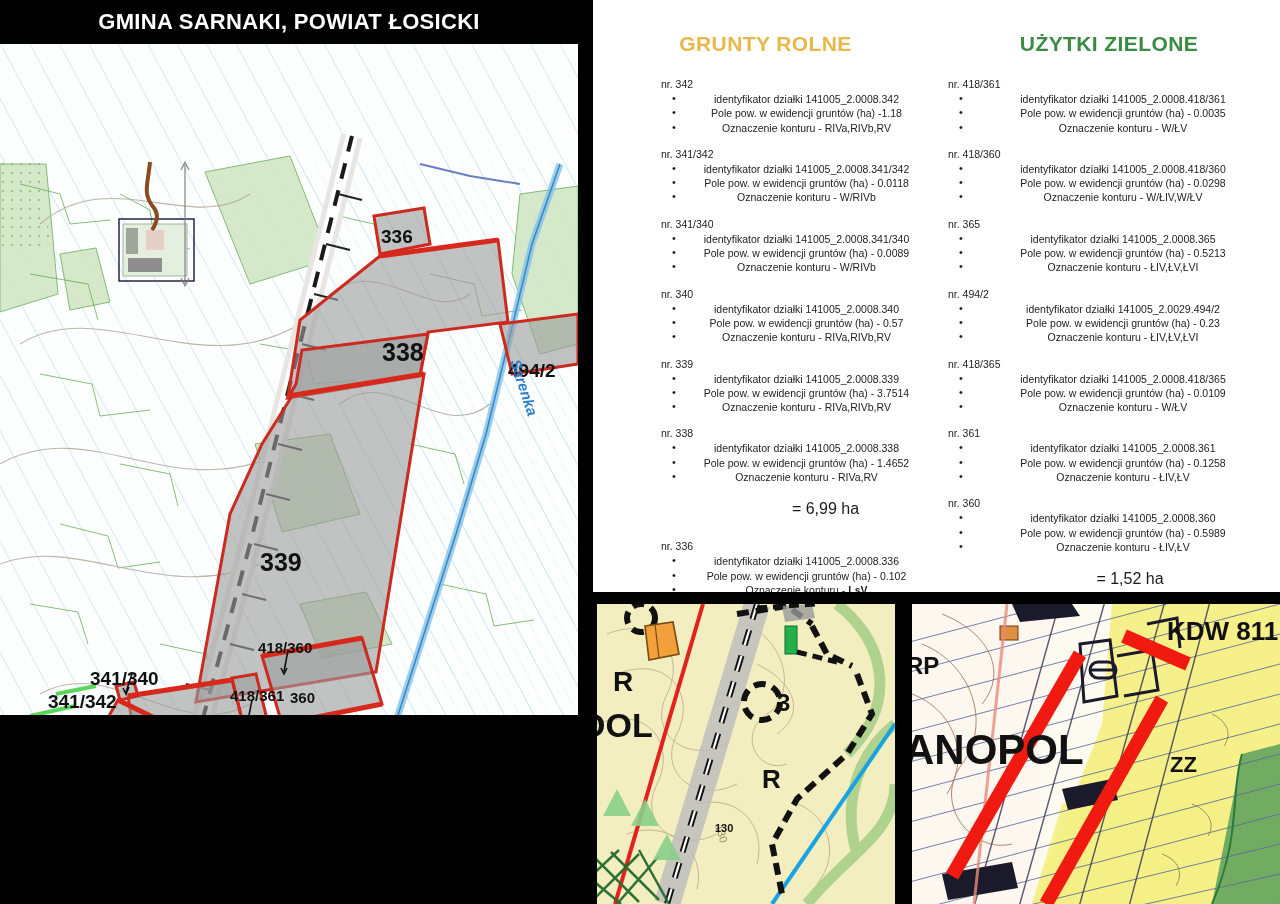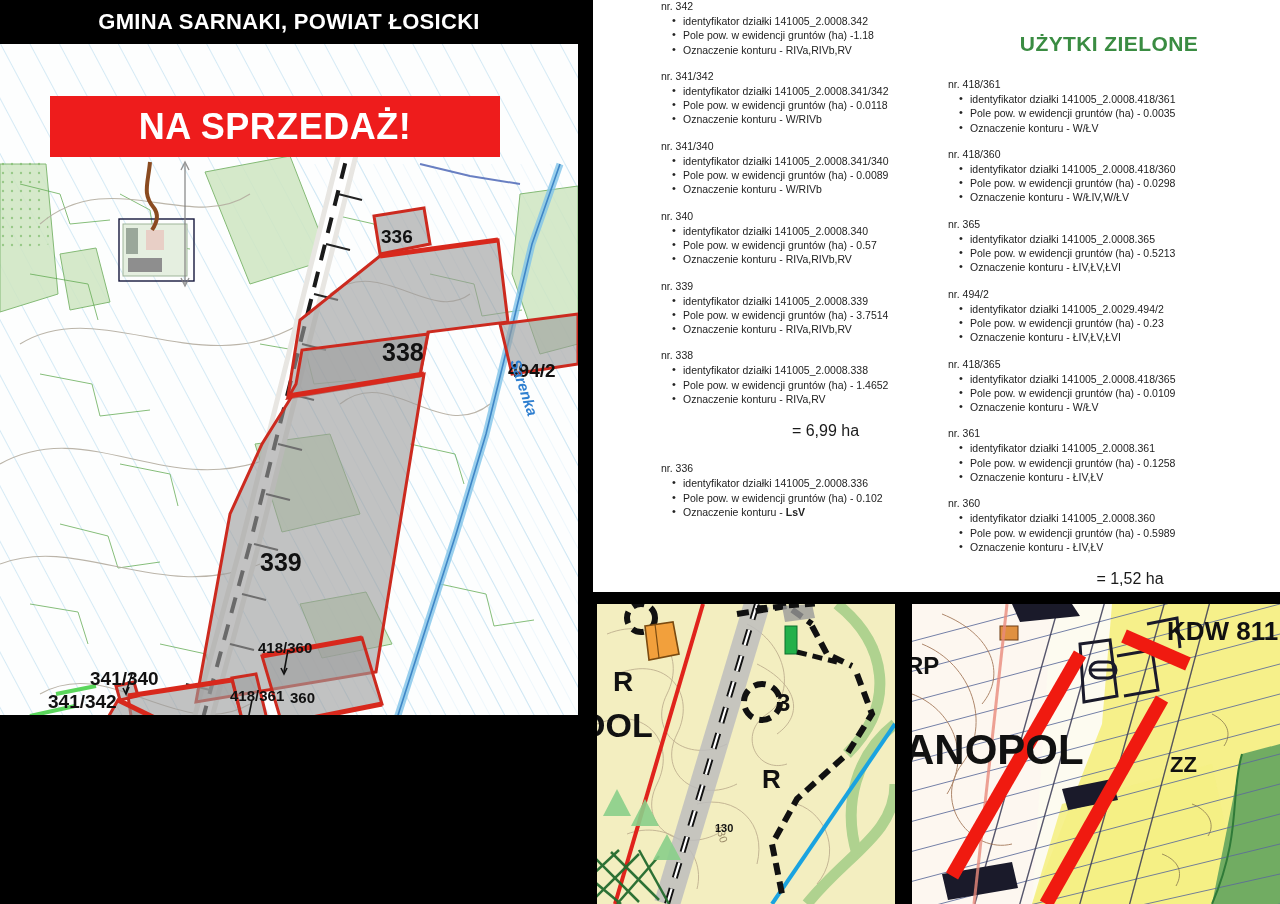--- a/index.html
+++ b/index.html
@@ -31,21 +31,21 @@
   .plabel.river{color:#2f7fd0;font-size:15px;font-style:italic;font-weight:bold;}
 
   
   #info-panel{position:absolute;left:593px;top:0;width:687px;height:592px;background:#fff;overflow:hidden;}
   .col-head{font-size:21px;font-weight:bold;letter-spacing:.4px;text-align:center;}
   #col-left{position:absolute;left:0px;top:0;width:345px;height:592px;}
   #col-right{position:absolute;left:345px;top:0;width:342px;height:592px;}
   .head-wrap{margin-top:32px;margin-bottom:22px;}
   .entry{margin:0 0 13px 0;}
   .entry .nr{font-size:10.5px;color:#222;margin:0 0 2px 0;}
-  .entry ul{margin:0;padding-left:22px;list-style:none;}
+  .entry ul{margin:0;padding-left:22px;list-style:none;text-align:center;}
   .entry li{font-size:10.5px;color:#222;line-height:14.3px;position:relative;padding-left:0px;}
   .entry li:before{content:"•";position:absolute;left:-11px;top:-1px;font-size:11px;color:#222;}
   .entry li b{font-weight:bold;}
   .sum{font-size:16px;color:#1a1a1a;text-align:center;margin-top:16px;margin-bottom:8px;}
   #col-left .inner{padding-left:68px;padding-right:8px;}
   #col-right .inner{padding-left:10px;padding-right:4px;}
   #col-left .sum{margin-left:60px;}
   #col-right .sum{margin-left:36px;}
   .entry.indent-lsv{margin-top:22px;}
 
@@ -240,23 +240,20 @@
         </g>
         <g stroke="#7a7a7a" stroke-width="1.4" fill="none" opacity=".8">
           <line x1="185" y1="120" x2="185" y2="240"></line>
           <path d="M181,126 L185,118 L189,126"></path>
           <path d="M181,234 L185,242 L189,234"></path>
         </g>
 
         <text x="72" y="690" font-family="Liberation Sans" font-size="15" fill="#b8b2a6" transform="rotate(60 72 690)" font-weight="bold">3.0</text>
       </svg>
 
-      <div id="sale-banner">
-        <span>NA SPRZEDAŻ!</span>
-      </div>
 
       <div id="mpzp-badge">
         <span>MPZP</span>
       </div>
 
       <div id="map-labels">
           <div class="plabel mid" style="left: 381px; top: 182px;">336</div>
           <div class="plabel big" style="left: 382px; top: 294px;">338</div>
           <div class="plabel mid" style="left: 508px; top: 288px; margin-top: 28px;">494/2</div>
           <div class="plabel big" style="left: 260px; top: 504px;">339</div>
@@ -270,20 +267,23 @@
           <div class="plabel big" style="left: 155px; top: 710px;">340</div>
           <div class="plabel big" style="left: 82px; top: 755px;">342</div>
           <div class="plabel mid" style="left: 178px; top: 755px;">418/365</div>
           <div class="plabel big" style="left: 165px; top: 805px;">365</div>
         </div>
     </div>
   </div>
 
   <div id="info-panel">
     <div id="col-left">
+      <div class="head-wrap">
+        <div class="col-head" id="head-left" style="color: rgb(232, 184, 75);">GRUNTY ROLNE</div>
+      </div>
       <div class="inner" id="list-left">
           <div class="entry">
             <div class="nr">nr. 342</div>
             <ul>
               <li>identyfikator działki 141005_2.0008.342</li>
               <li>Pole pow. w ewidencji gruntów (ha) -1.18</li>
               <li>Oznaczenie konturu - RIVa,RIVb,RV</li>
             </ul>
           </div>
           <div class="entry">

